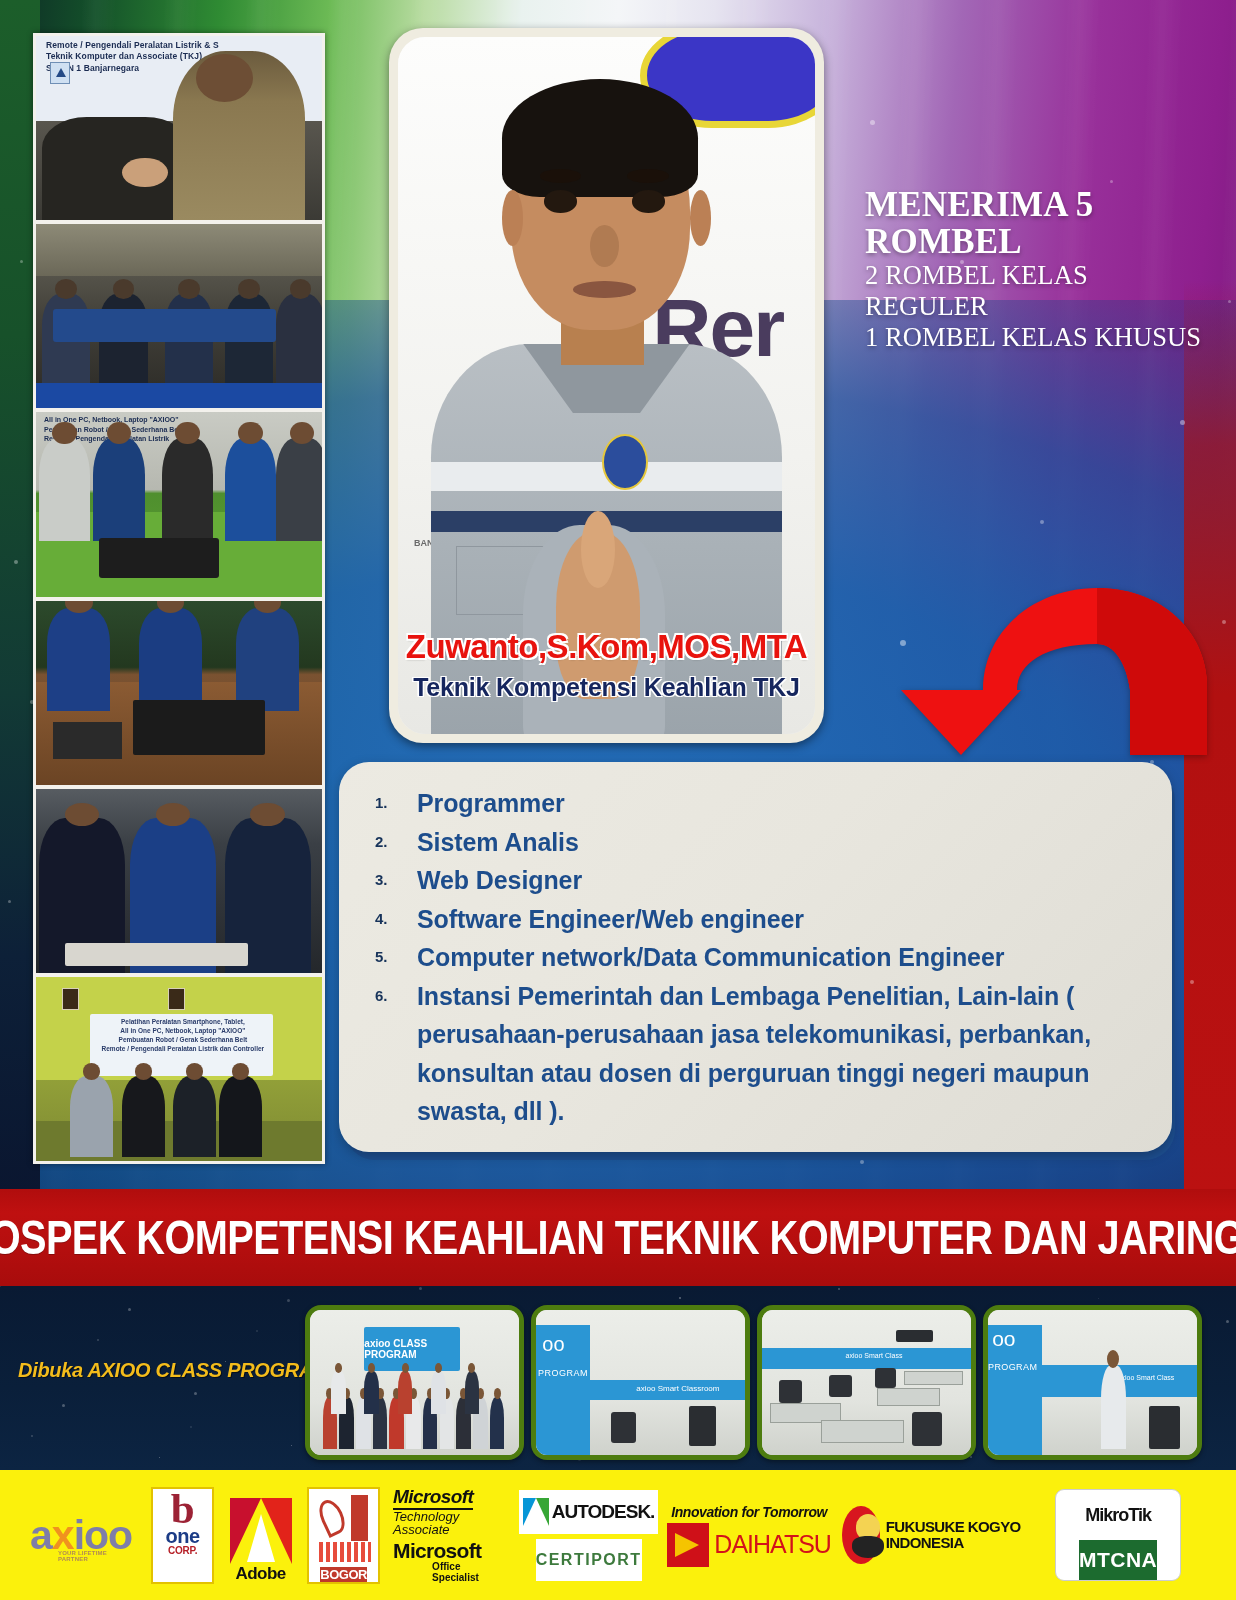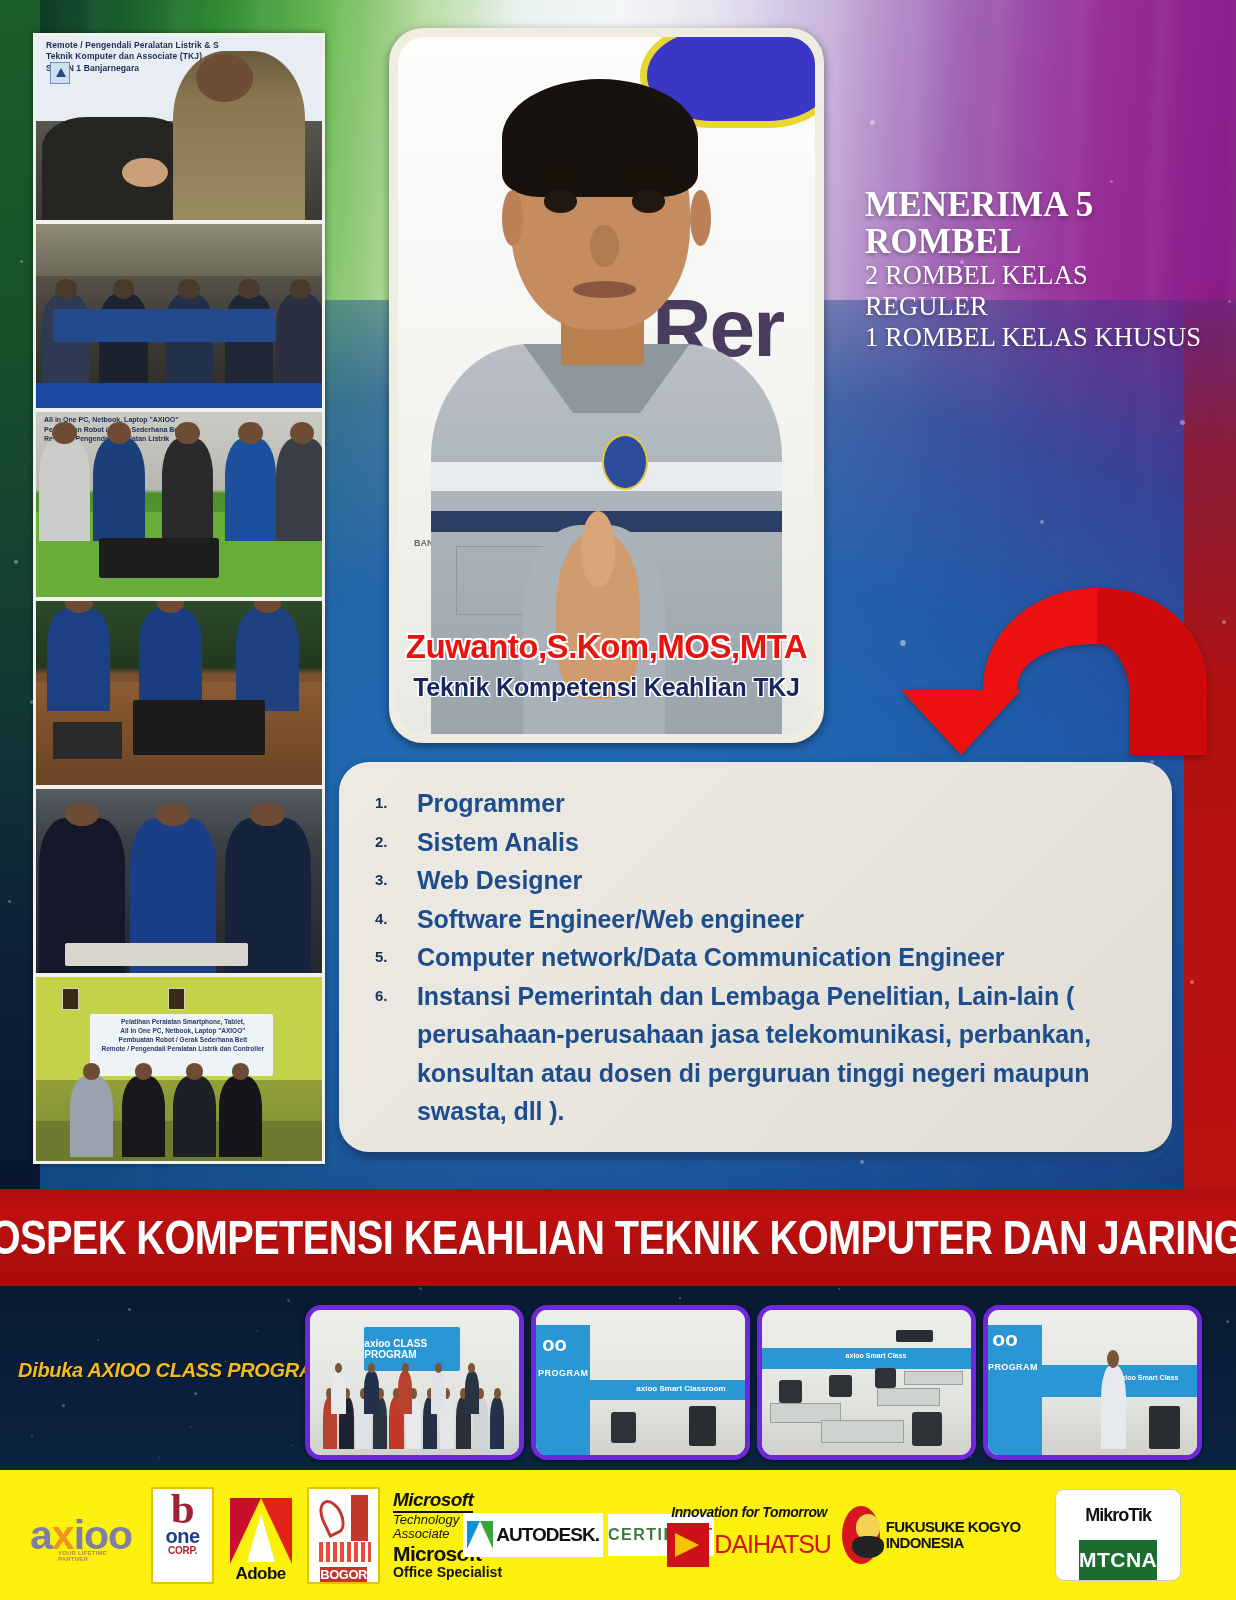--- a/index.html
+++ b/index.html
@@ -288,27 +288,27 @@
   }
   .bottomband .stars i{position:absolute;background:rgba(255,255,255,.5);border-radius:50%;}
   .dibuka{
     position:absolute; left:18px; top:1359px;
     color:#f3bc1b; font-size:20px; font-weight:bold;
     font-style:italic;
     letter-spacing:-.3px;
     text-shadow:1px 1px 0 rgba(0,0,0,.5);
   }
   .bphotos{ position:absolute; left:305px; top:1305px; display:flex; gap:7px; }
-  .bp{ width:219px; height:155px; background:#6d28d9; border-radius:16px; padding:5px; box-shadow:0 2px 5px rgba(0,0,0,.4); }
+  .bp{ width:219px; height:155px; background:#4d7c0f; border-radius:16px; padding:5px; box-shadow:0 2px 5px rgba(0,0,0,.4); }
   .bp-in{ position:relative; width:100%; height:100%; border-radius:11px; overflow:hidden; background:#dfe2e0;}
 
   .cls-wall{position:absolute;inset:0;background:linear-gradient(180deg,#eceee9 0%,#e2e4df 62%,#cfd2cc 100%);}
   .cls-blue{position:absolute;left:0;top:32%;width:100%;height:24%;background:#2b96d4;}
   .cls-bluebig{position:absolute;left:0;top:10%;width:26%;height:90%;background:#2b96d4;}
-  .cls-logo{position:absolute;color:#fff;font-weight:bold;}
+  .cls-logo{position:absolute;color:#fff;font-weight:normal;}
   .cls-desk{position:absolute;background:#cfd3cf;border:1px solid #9aa09a;}
   .cls-chair{position:absolute;background:#2e3136;border-radius:3px;}
   .cls-pc{position:absolute;background:#2a2d31;border-radius:2px;}
   .cls-person{position:absolute;bottom:4%;width:7%;height:36%;border-radius:40% 40% 0 0;}
   .cls-person:after{content:"";position:absolute;left:26%;top:-18%;width:48%;height:22%;background:#7a5637;border-radius:50%;}
   .cls-axbanner{position:absolute;left:26%;top:12%;width:46%;height:30%;background:#2b96d4;border-radius:2px;color:#fff;font-size:10px;font-weight:bold;display:flex;align-items:center;justify-content:center;}
 
   
   .logostrip{
     position:absolute; left:0; top:1470px; width:1236px; height:130px;
@@ -339,23 +339,23 @@
   .lg-bogor .drop{position:absolute;left:8px;top:6px;width:22px;height:36px;border:3px solid #c0392b;border-radius:50% 50% 50% 0;transform:rotate(-25deg);}
   .lg-bogor .tower{position:absolute;right:6px;top:2px;width:17px;height:46px;background:#c0392b;}
   .lg-bogor .grid{position:absolute;left:6px;bottom:2px;width:52px;height:20px;background:repeating-linear-gradient(90deg,#e74c3c 0 4px,#fff 4px 7px);}
   .lg-bogor .t{font-size:13px;font-weight:bold;color:#fff;background:#c0392b;text-align:center;letter-spacing:-.5px;}
 
   .lg-ms{ width:115px;height:100px;display:flex;flex-direction:column;justify-content:center;align-items:flex-start;line-height:1.05;}
   .lg-ms .m1{font-size:19px;font-weight:bold;font-style:italic;color:#111;letter-spacing:-.6px;border-bottom:2px solid #111;padding-bottom:1px;}
   .lg-ms .m2{font-size:13px;font-style:italic;color:#111;}
   .lg-ms .m3{font-size:13px;font-style:italic;color:#111;margin-bottom:3px;}
   .lg-ms .m4{font-size:21px;font-weight:bold;color:#111;letter-spacing:-.7px;}
-  .lg-ms .m5{font-size:14px;font-weight:bold;color:#111;}
-
-  .lg-ac{ width:135px;height:100px;display:flex;flex-direction:row;gap:5px;justify-content:center;}
+  .lg-ms .m5{font-size:10px;font-weight:bold;color:#111;margin-left:39px;}
+
+  .lg-ac{ width:135px;height:100px;display:flex;flex-direction:column;gap:5px;justify-content:center;}
   .lg-auto{background:#fff;height:44px;display:flex;align-items:center;padding:0 4px;gap:3px;}
   .lg-auto .mk{width:26px;height:28px;position:relative;}
   .lg-auto .mk:before{content:"";position:absolute;left:0;top:0;width:0;height:0;border-left:13px solid #0696d7;border-bottom:28px solid transparent;}
   .lg-auto .mk:after{content:"";position:absolute;right:0;top:0;width:0;height:0;border-right:13px solid #37a636;border-bottom:28px solid transparent;}
   .lg-auto .t{font-size:19px;font-weight:bold;color:#111;letter-spacing:-1px;}
   .lg-cert{background:#fff;height:42px;display:flex;align-items:center;justify-content:center;}
   .lg-cert .t{font-size:16px;color:#3d7a3d;letter-spacing:1.5px;font-weight:bold;}
 
   .lg-dai{ width:160px;height:100px;display:flex;flex-direction:column;justify-content:center;}
   .lg-dai .inn{font-size:14px;font-weight:bold;font-style:italic;color:#111;letter-spacing:-.4px;margin-bottom:3px;}

